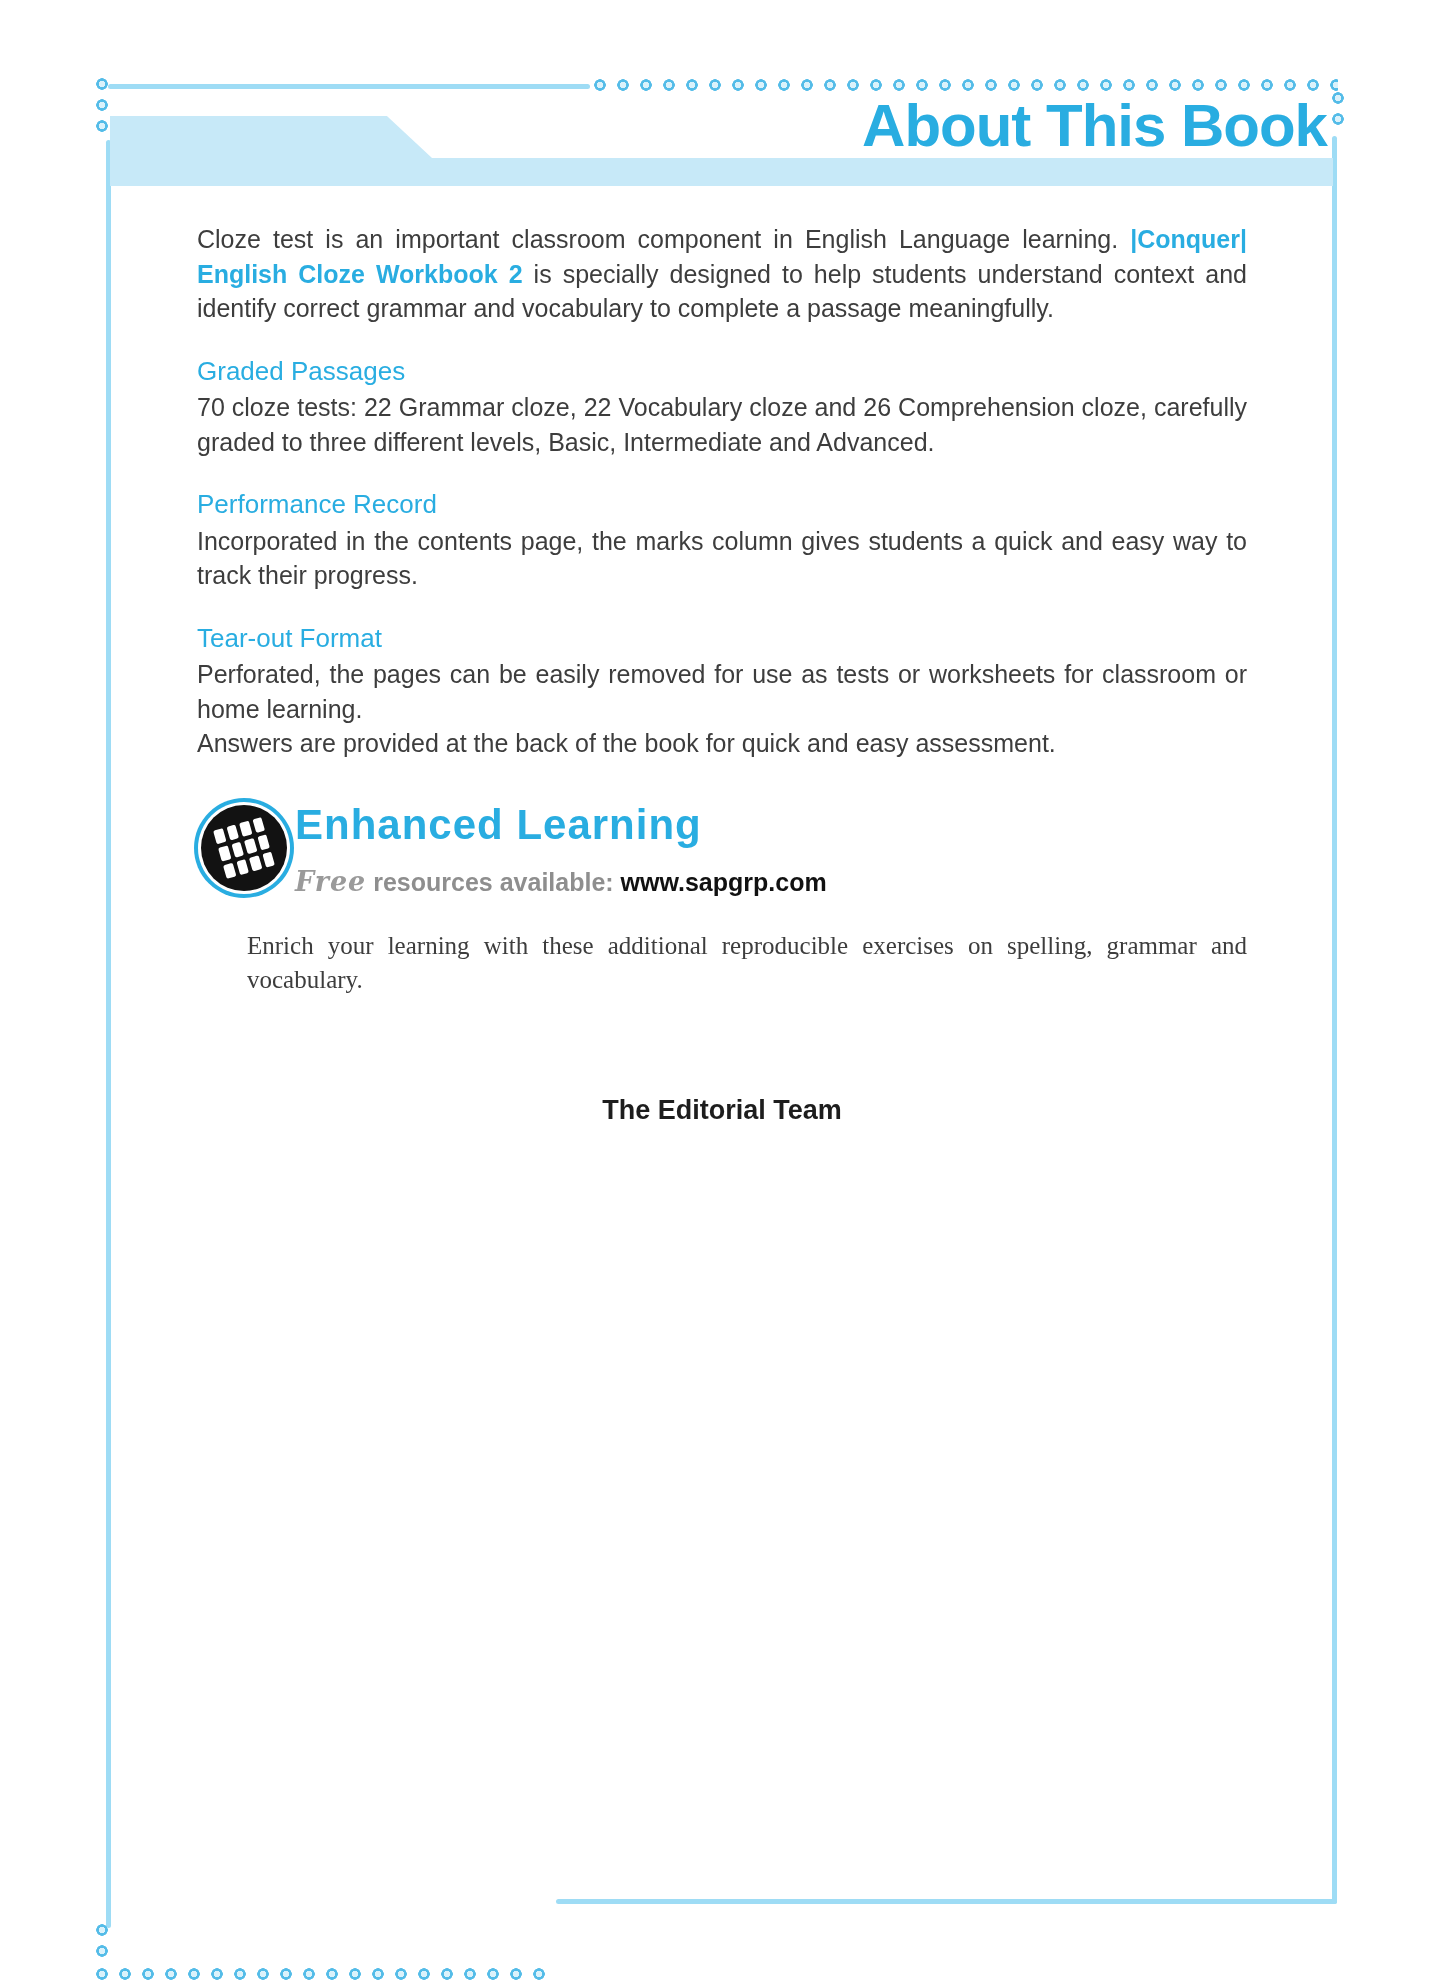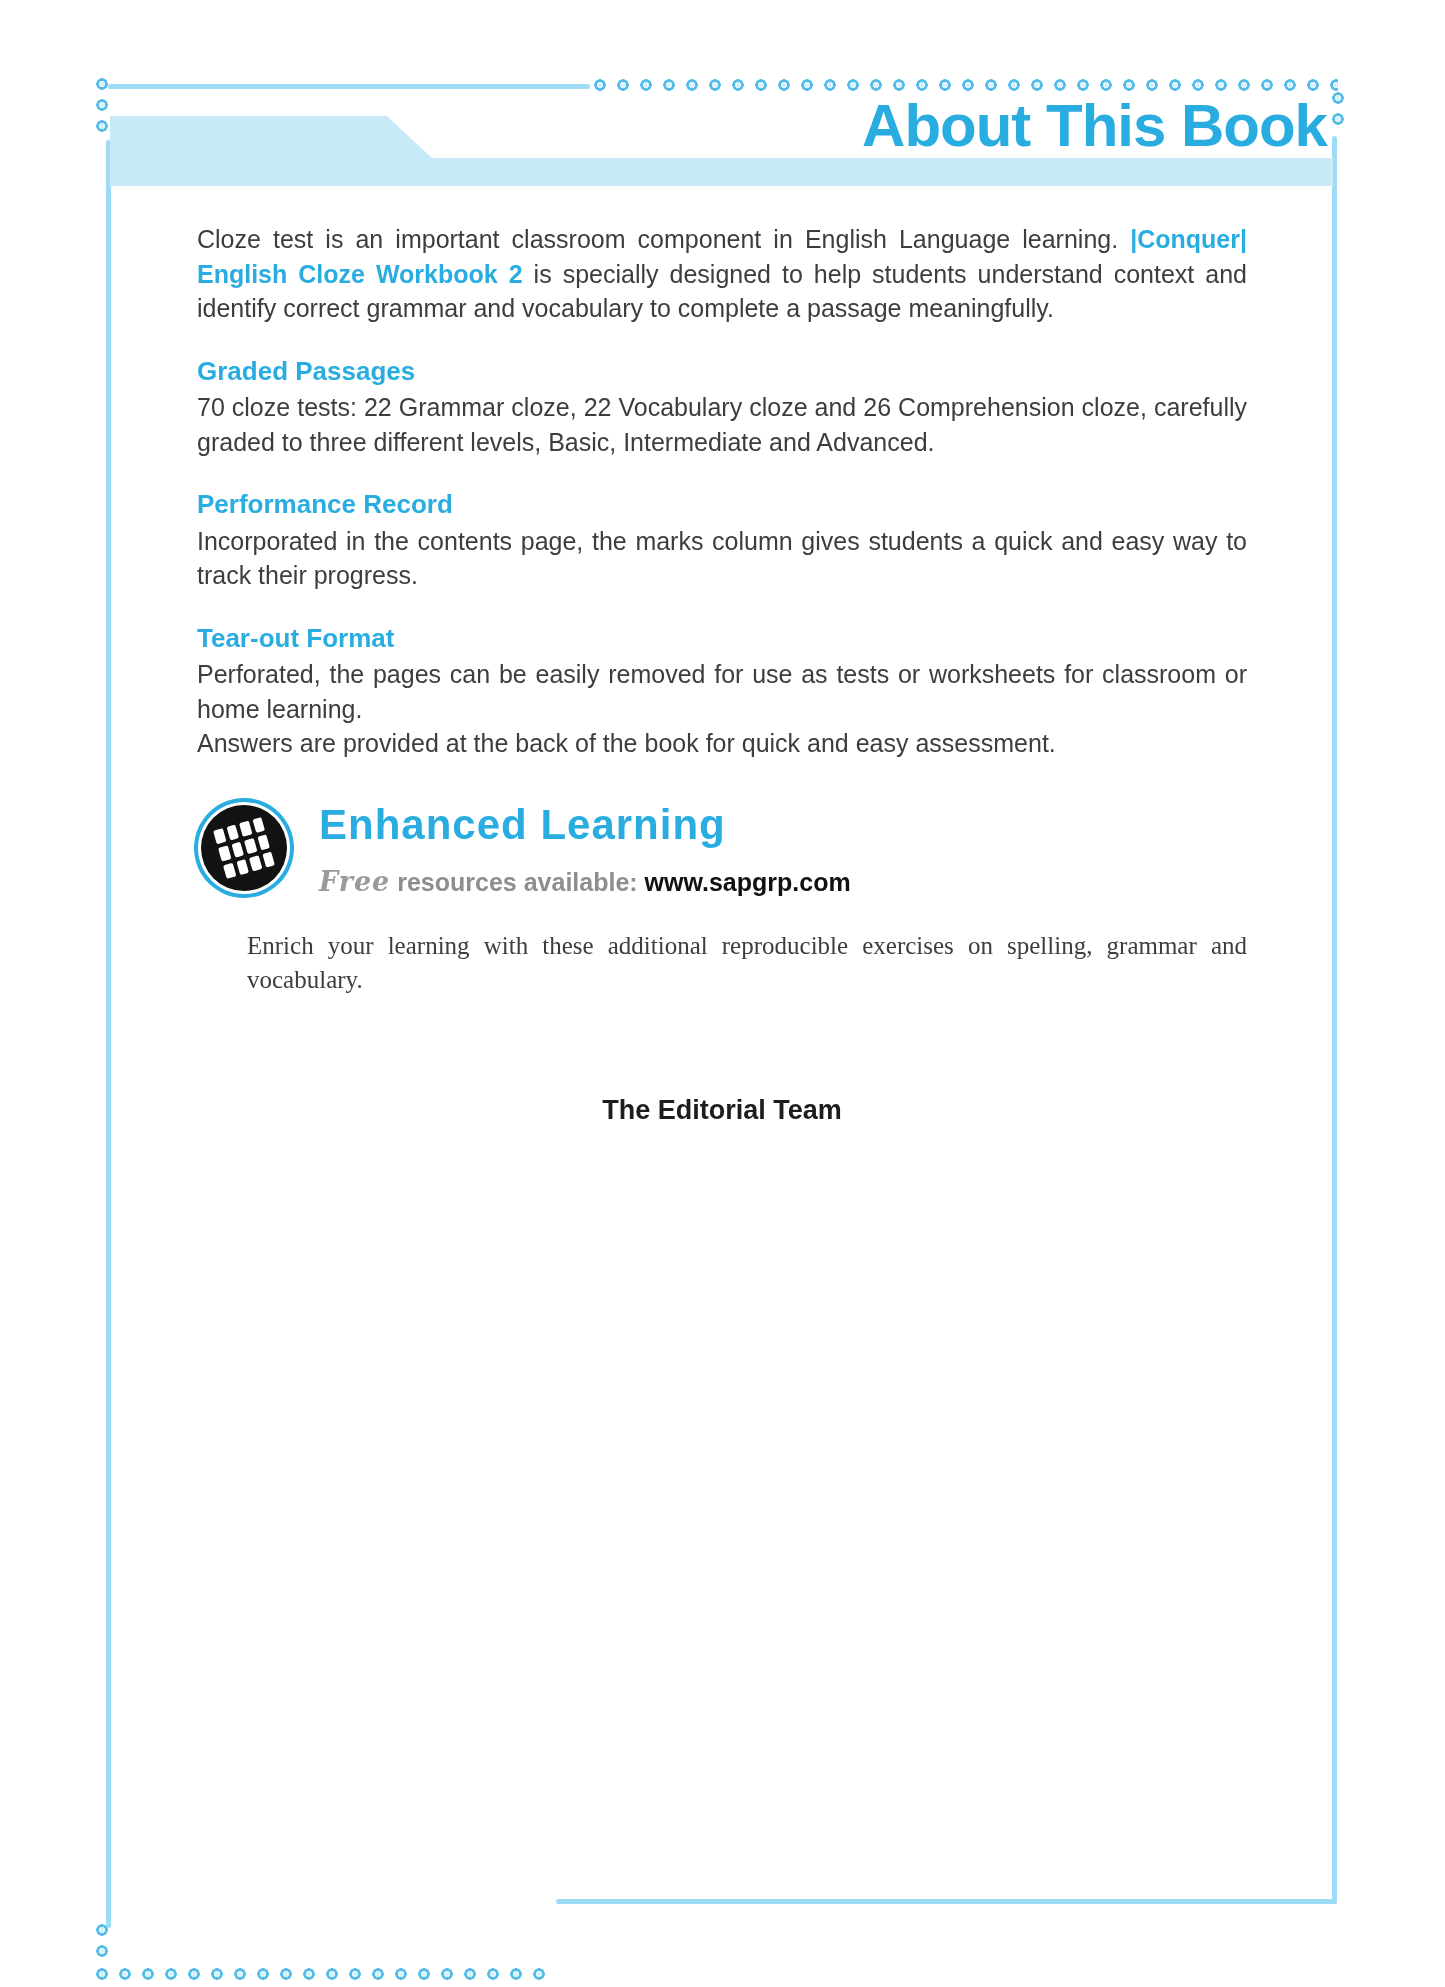--- a/index.html
+++ b/index.html
@@ -58,25 +58,25 @@
 
   
   .content{
     position:absolute;left:197px;top:222px;width:1050px;
     font-size:25px;line-height:34.5px;color:#3d3d3d;
   }
   p.body{text-align:justify;}
   .highlight{font-weight:bold;color:var(--accent);}
   h2.section-heading{
     margin-top:28px;margin-bottom:2px;
-    font-size:26px;line-height:34.5px;font-weight:bold;color:var(--accent);
+    font-size:26px;line-height:34.5px;font-weight:normal;color:var(--accent);
   }
 
   
-  .enhanced{margin-top:40px;display:flex;align-items:flex-start;gap:32px;}
+  .enhanced{margin-top:40px;display:flex;align-items:flex-start;gap:8px;}
   .logo{
     width:86px;height:86px;border-radius:50%;
     background:#121212;flex-shrink:0;position:relative;
     box-shadow:0 0 0 3px #ffffff, 0 0 0 7px var(--accent);
     margin-left:4px;margin-top:4px;
   }
   .logo-grid{
     position:absolute;inset:18px;
     transform:rotate(-16deg);
     display:grid;grid-template-columns:repeat(4,1fr);grid-template-rows:repeat(3,1fr);gap:4px;

